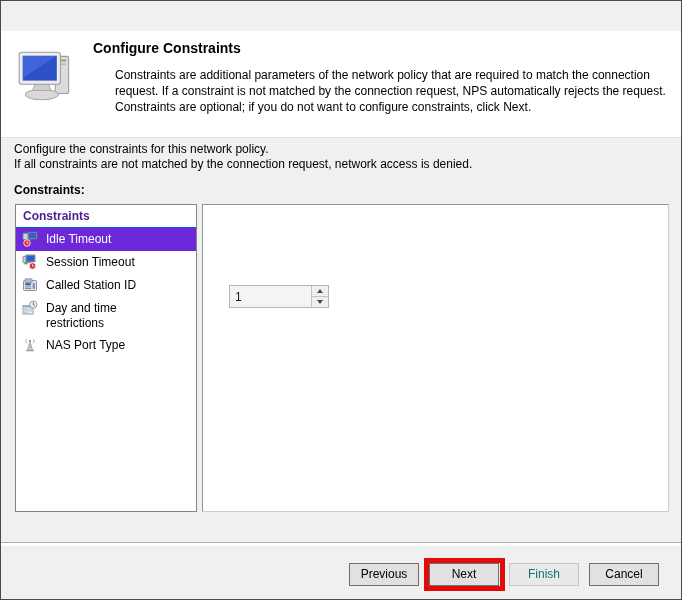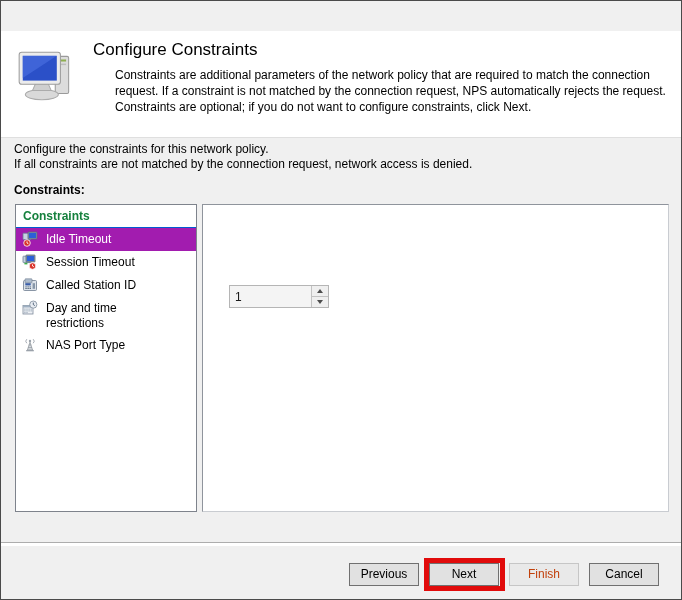--- a/index.html
+++ b/index.html
@@ -11,34 +11,34 @@
     overflow:hidden;
   }
   
   .titlebar { position:absolute; left:0; top:0; right:0; height:30px; background:#ffffff; }
   .title { position:absolute; left:12px; top:8px; font-size:12px; white-space:nowrap; }
   .close-btn { position:absolute; right:8px; top:3px; width:26px; height:24px;
     display:flex; align-items:center; justify-content:center; font-size:15px; color:#1c1c1c; cursor:default; }
   
   .header { position:absolute; left:0; top:30px; right:0; height:107px; background:#ffffff; border-bottom:1px solid #dfdfdf; }
   .hicon { position:absolute; left:13px; top:13px; width:66px; height:66px; }
-  .htitle { position:absolute; left:92px; top:9px; font-size:17px; font-weight:normal; }
+  .htitle { position:absolute; left:92px; top:9px; font-size:14px; font-weight:bold; }
   .hdesc { position:absolute; left:92px; top:36px; width:580px; line-height:16px;margin-left:22px; }
   
   .infoband { position:absolute; left:13px; top:141px; line-height:15px; }
   .constraints-label { position:absolute; left:13px; top:182px; font-weight:bold; }
   
   .listbox { position:absolute; left:14px; top:203px; width:182px; height:308px;
     background:#ffffff; border:1px solid #7e838c; overflow:hidden; }
   .list-header { height:23px; line-height:23px; padding-left:7px; font-weight:bold;
-    color:#15803d; border-bottom:1px solid #005cd1; }
+    color:#4c1d95; border-bottom:1px solid #005cd1; }
   .list-item { display:flex; align-items:flex-start; padding:3px 2px 3px 6px; min-height:23px; cursor:default; }
   .list-item .licon { width:16px; height:16px; flex:0 0 16px; margin-right:8px; margin-top:0px; }
   .list-item .llabel { line-height:15px; padding-top:1px; width:128px; }
-  .list-item.selected { background:#a21caf; color:#ffffff; }
+  .list-item.selected { background:#6d28d9; color:#ffffff; }
   
   .panel { position:absolute; left:201px; top:203px; width:467px; height:308px;
     background:#ffffff; border:1px solid #8f949c; border-bottom-color:#c9ccd1; border-right-color:#c9ccd1; }
   .panel-desc { position:absolute; left:11px; top:9px; width:452px; line-height:16px; }
   .checkrow { position:absolute; left:11px; top:48px; display:flex; align-items:center; }
   .checkbox { width:13px; height:13px; background:#ffffff; border:1px solid #707070; flex:0 0 13px; }
   .checklabel { margin-left:7px; line-height:14px; }
   .spinner { position:absolute; left:26px; top:80px; width:100px; height:23px;
     border:1px solid #b5b5b5; background:#f4f4f4; display:flex; }
   .spin-value { flex:1; border:0; background:#f4f4f4; font-family:"Liberation Sans",sans-serif;
@@ -46,21 +46,21 @@
   .spin-btns { width:17px; display:flex; flex-direction:column; border-left:1px solid #c2c2c2; }
   .spin-btn { flex:1; background:#efefef; display:flex; align-items:center; justify-content:center; }
   .spin-btn.up { border-bottom:1px solid #c2c2c2; }
   .tri-up { width:0; height:0; border-left:3.5px solid transparent; border-right:3.5px solid transparent; border-bottom:4.5px solid #4c4c4c; }
   .tri-down { width:0; height:0; border-left:3.5px solid transparent; border-right:3.5px solid transparent; border-top:4.5px solid #4c4c4c; }
   
   .sep-dark { position:absolute; left:0; right:0; top:541px; height:1px; background:#adadad; }
   .sep-light { position:absolute; left:0; right:0; top:542px; height:3px; background:#ffffff; }
   .btn { position:absolute; top:562px; width:70px; height:23px; background:#e1e1e1;
     border:1px solid #707070; text-align:center; line-height:20px; font-size:12px; cursor:default; }
-  .btn.disabled { background:#e9e9e9; border-color:#c6c6c6; color:#c2410c; }
+  .btn.disabled { background:#e9e9e9; border-color:#c6c6c6; color:#0f766e; }
   .btn-previous { left:348px; } .btn-next { left:428px; } .btn-finish { left:508px; } .btn-cancel { left:588px; }
   .annotation { position:absolute; left:423px; top:557px; width:81px; height:33px;
     border:5px solid #e10b0b; pointer-events:none; z-index:5; }
 </style>
 </head>
 <body>
 
 <div class="window">
 
 

